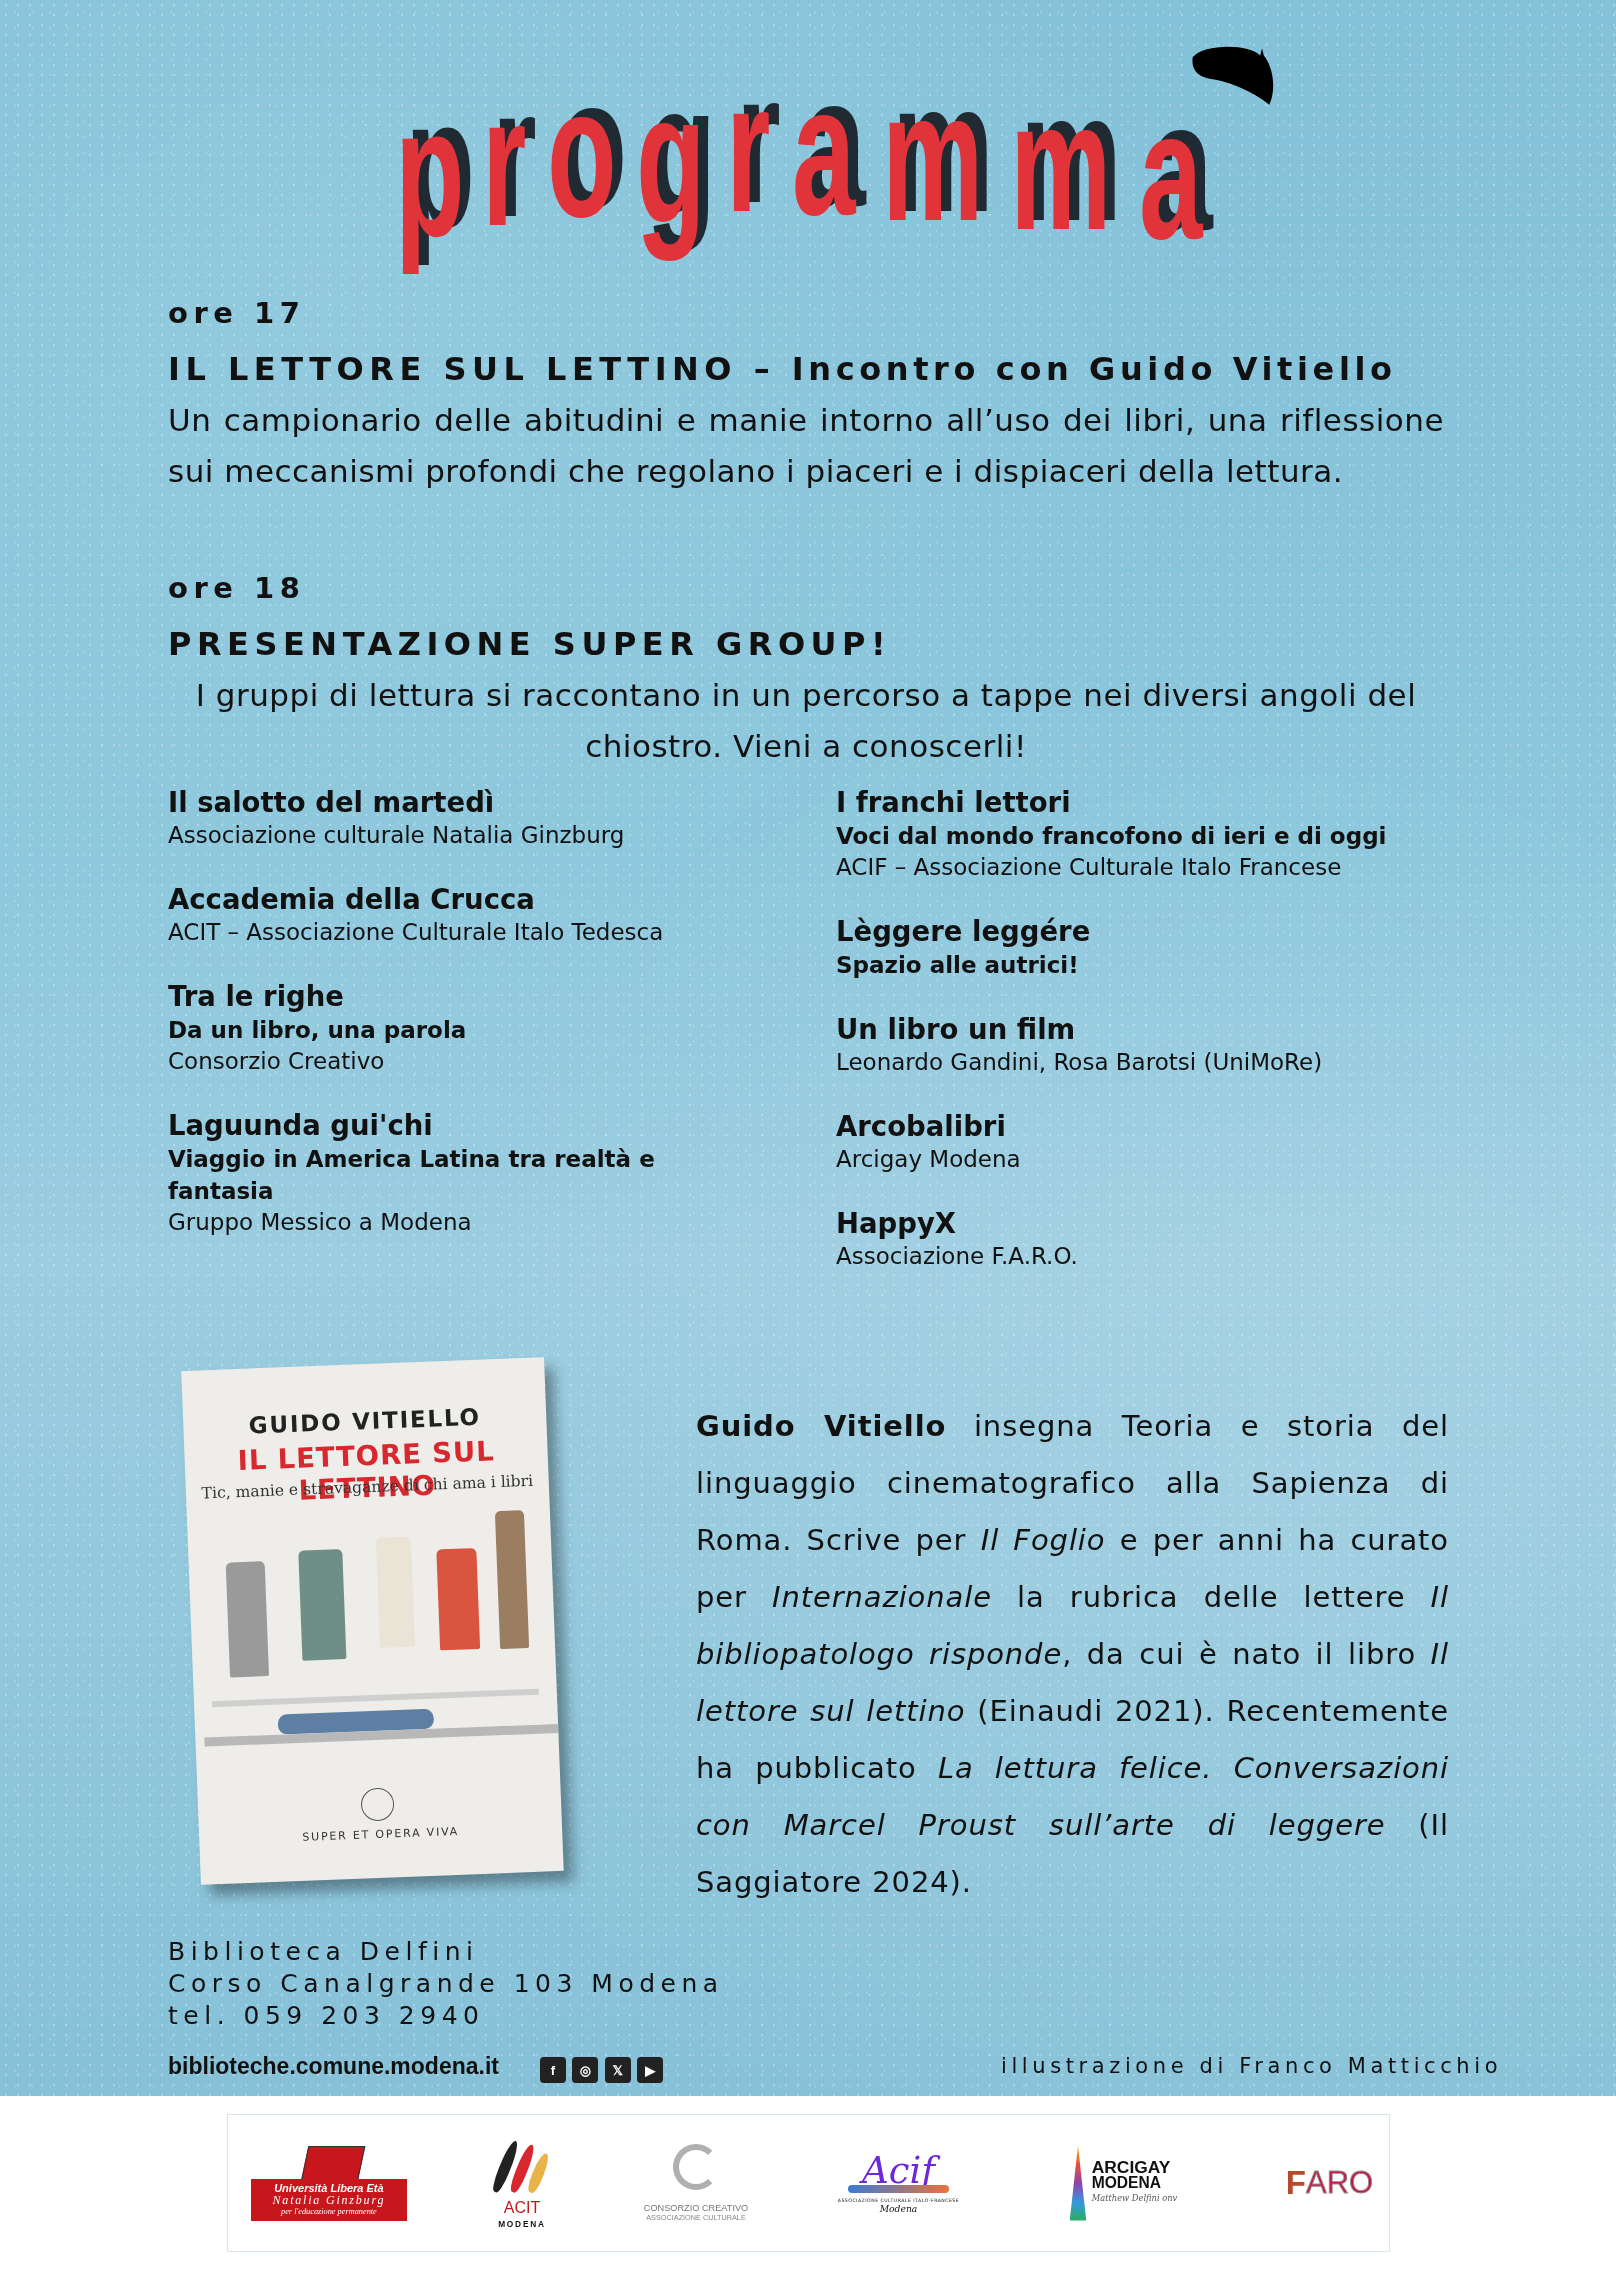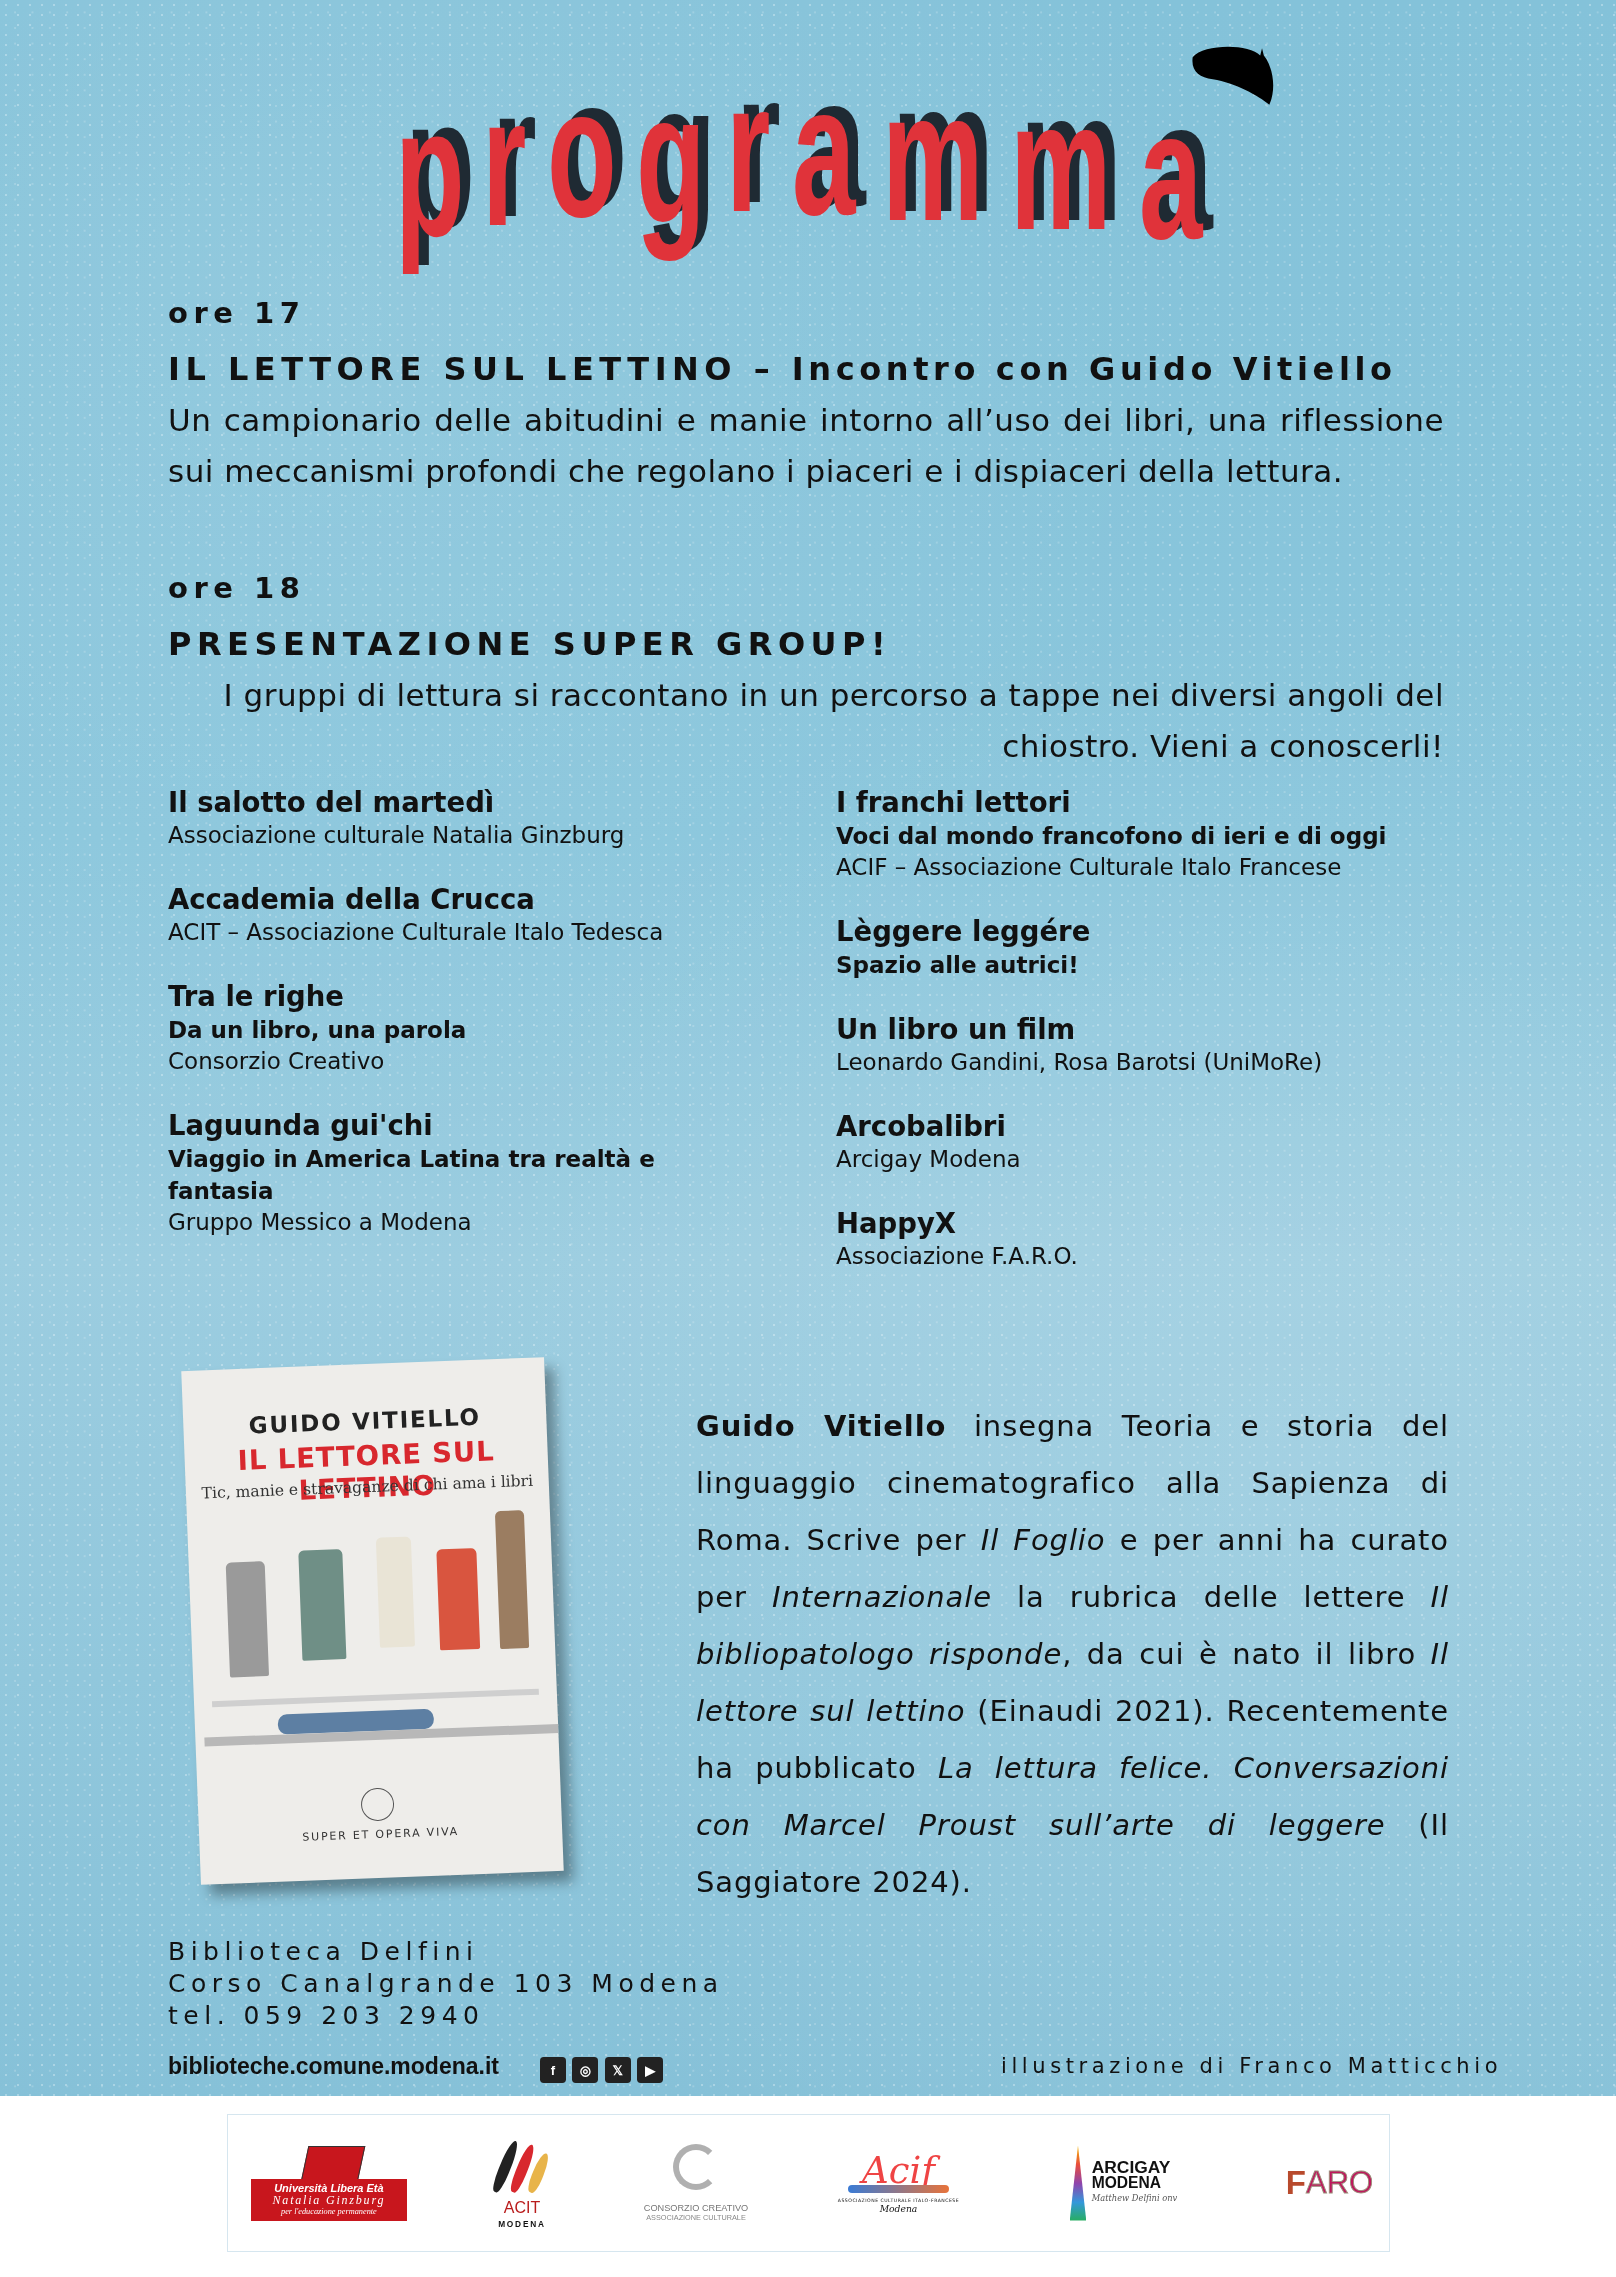--- a/index.html
+++ b/index.html
@@ -101,21 +101,21 @@
   .acit { left: 239px; width: 110px; flex-direction: column; }
   .acit .flags { display: flex; gap: 5.5px; height: 57px; align-items: flex-end; }
   .acit .stroke { width: 11px; border-radius: 50% 50% 40% 40%; transform: rotate(22deg); }
   .acit .name { font-family: "Liberation Sans", sans-serif; font-size: 16px; line-height: 22px; color: #b91c1c; margin-top: 3.7px; }
   .acit .sub { font-family: "Liberation Sans", sans-serif; font-size: 8.3px; letter-spacing: 1.8px; font-weight: bold; }
   .cc { left: 399px; width: 138px; flex-direction: column; }
   .cc .c { width: 46px; height: 46px; border: 6.4px solid #b0b0b0; border-right-color: transparent; border-radius: 50%; box-sizing: border-box; }
   .cc .t1 { font-family: "Liberation Sans", sans-serif; font-size: 9.2px; color: #777; margin-top: 13px; }
   .cc .t2 { font-family: "Liberation Sans", sans-serif; font-size: 7.3px; color: #888; }
   .acif { left: 606px; width: 129px; flex-direction: column; }
-  .acif .script { font-family: "DejaVu Serif", serif; font-style: italic; font-size: 37px; color: #ef4444; line-height: 37px; }
+  .acif .script { font-family: "DejaVu Serif", serif; font-style: italic; font-size: 37px; color: #6d28d9; line-height: 37px; }
   .acif .swoosh { width: 101px; height: 7.3px; background: linear-gradient(90deg, #3a7bd5, #e8733a); border-radius: 7.3px; margin-top: -3.7px; }
   .acif .t1 { font-size: 4.6px; margin-top: 5.5px; letter-spacing: 0.5px; }
   .acif .t2 { font-family: "DejaVu Serif", serif; font-style: italic; font-size: 9.2px; }
   .arcigay { left: 822px; width: 147px; }
   .arcigay .tower { width: 16.5px; height: 75px; background: linear-gradient(180deg, #f5b400, #e84c3d, #8e44ad, #3498db, #27ae60); clip-path: polygon(50% 0, 100% 100%, 0 100%); margin-right: 5.5px; }
   .arcigay .txt { font-family: "Liberation Sans", sans-serif; font-weight: bold; line-height: 15.6px; }
   .arcigay .a1 { font-size: 17.4px; }
   .arcigay .a2 { font-size: 15.6px; }
   .arcigay .a3 { font-family: "DejaVu Serif", serif; font-style: italic; font-weight: normal; font-size: 8.3px; color: #555; }
   .faro { left: 1051px; width: 101px; }
@@ -147,21 +147,21 @@
     <div class="time-label">ore 17</div>
     <div class="event-title">
       <span>IL LETTORE SUL LETTINO</span><span> – </span><span class="light">Incontro con Guido Vitiello</span>
     </div>
     <div class="event-desc">Un campionario delle abitudini e manie intorno all’uso dei libri, una riflessione sui meccanismi profondi che regolano i piaceri e i dispiaceri della lettura.</div>
   </div>
 
   <div class="text-block" style="top:571px;">
     <div class="time-label">ore 18</div>
     <div class="event-title">PRESENTAZIONE SUPER GROUP!</div>
-    <div class="event-desc" style="text-align:right;">I gruppi di lettura si raccontano in un percorso a tappe nei diversi angoli del chiostro. Vieni a conoscerli!</div>
+    <div class="event-desc" style="text-align:center;">I gruppi di lettura si raccontano in un percorso a tappe nei diversi angoli del chiostro. Vieni a conoscerli!</div>
   </div>
 
   <div class="groups">
     <div class="col left">
       <div class="group">
         <div class="group-name">Il salotto del martedì</div>
         <div class="group-org">Associazione culturale Natalia Ginzburg</div>
       </div>
       <div class="group">
         <div class="group-name">Accademia della Crucca</div>

